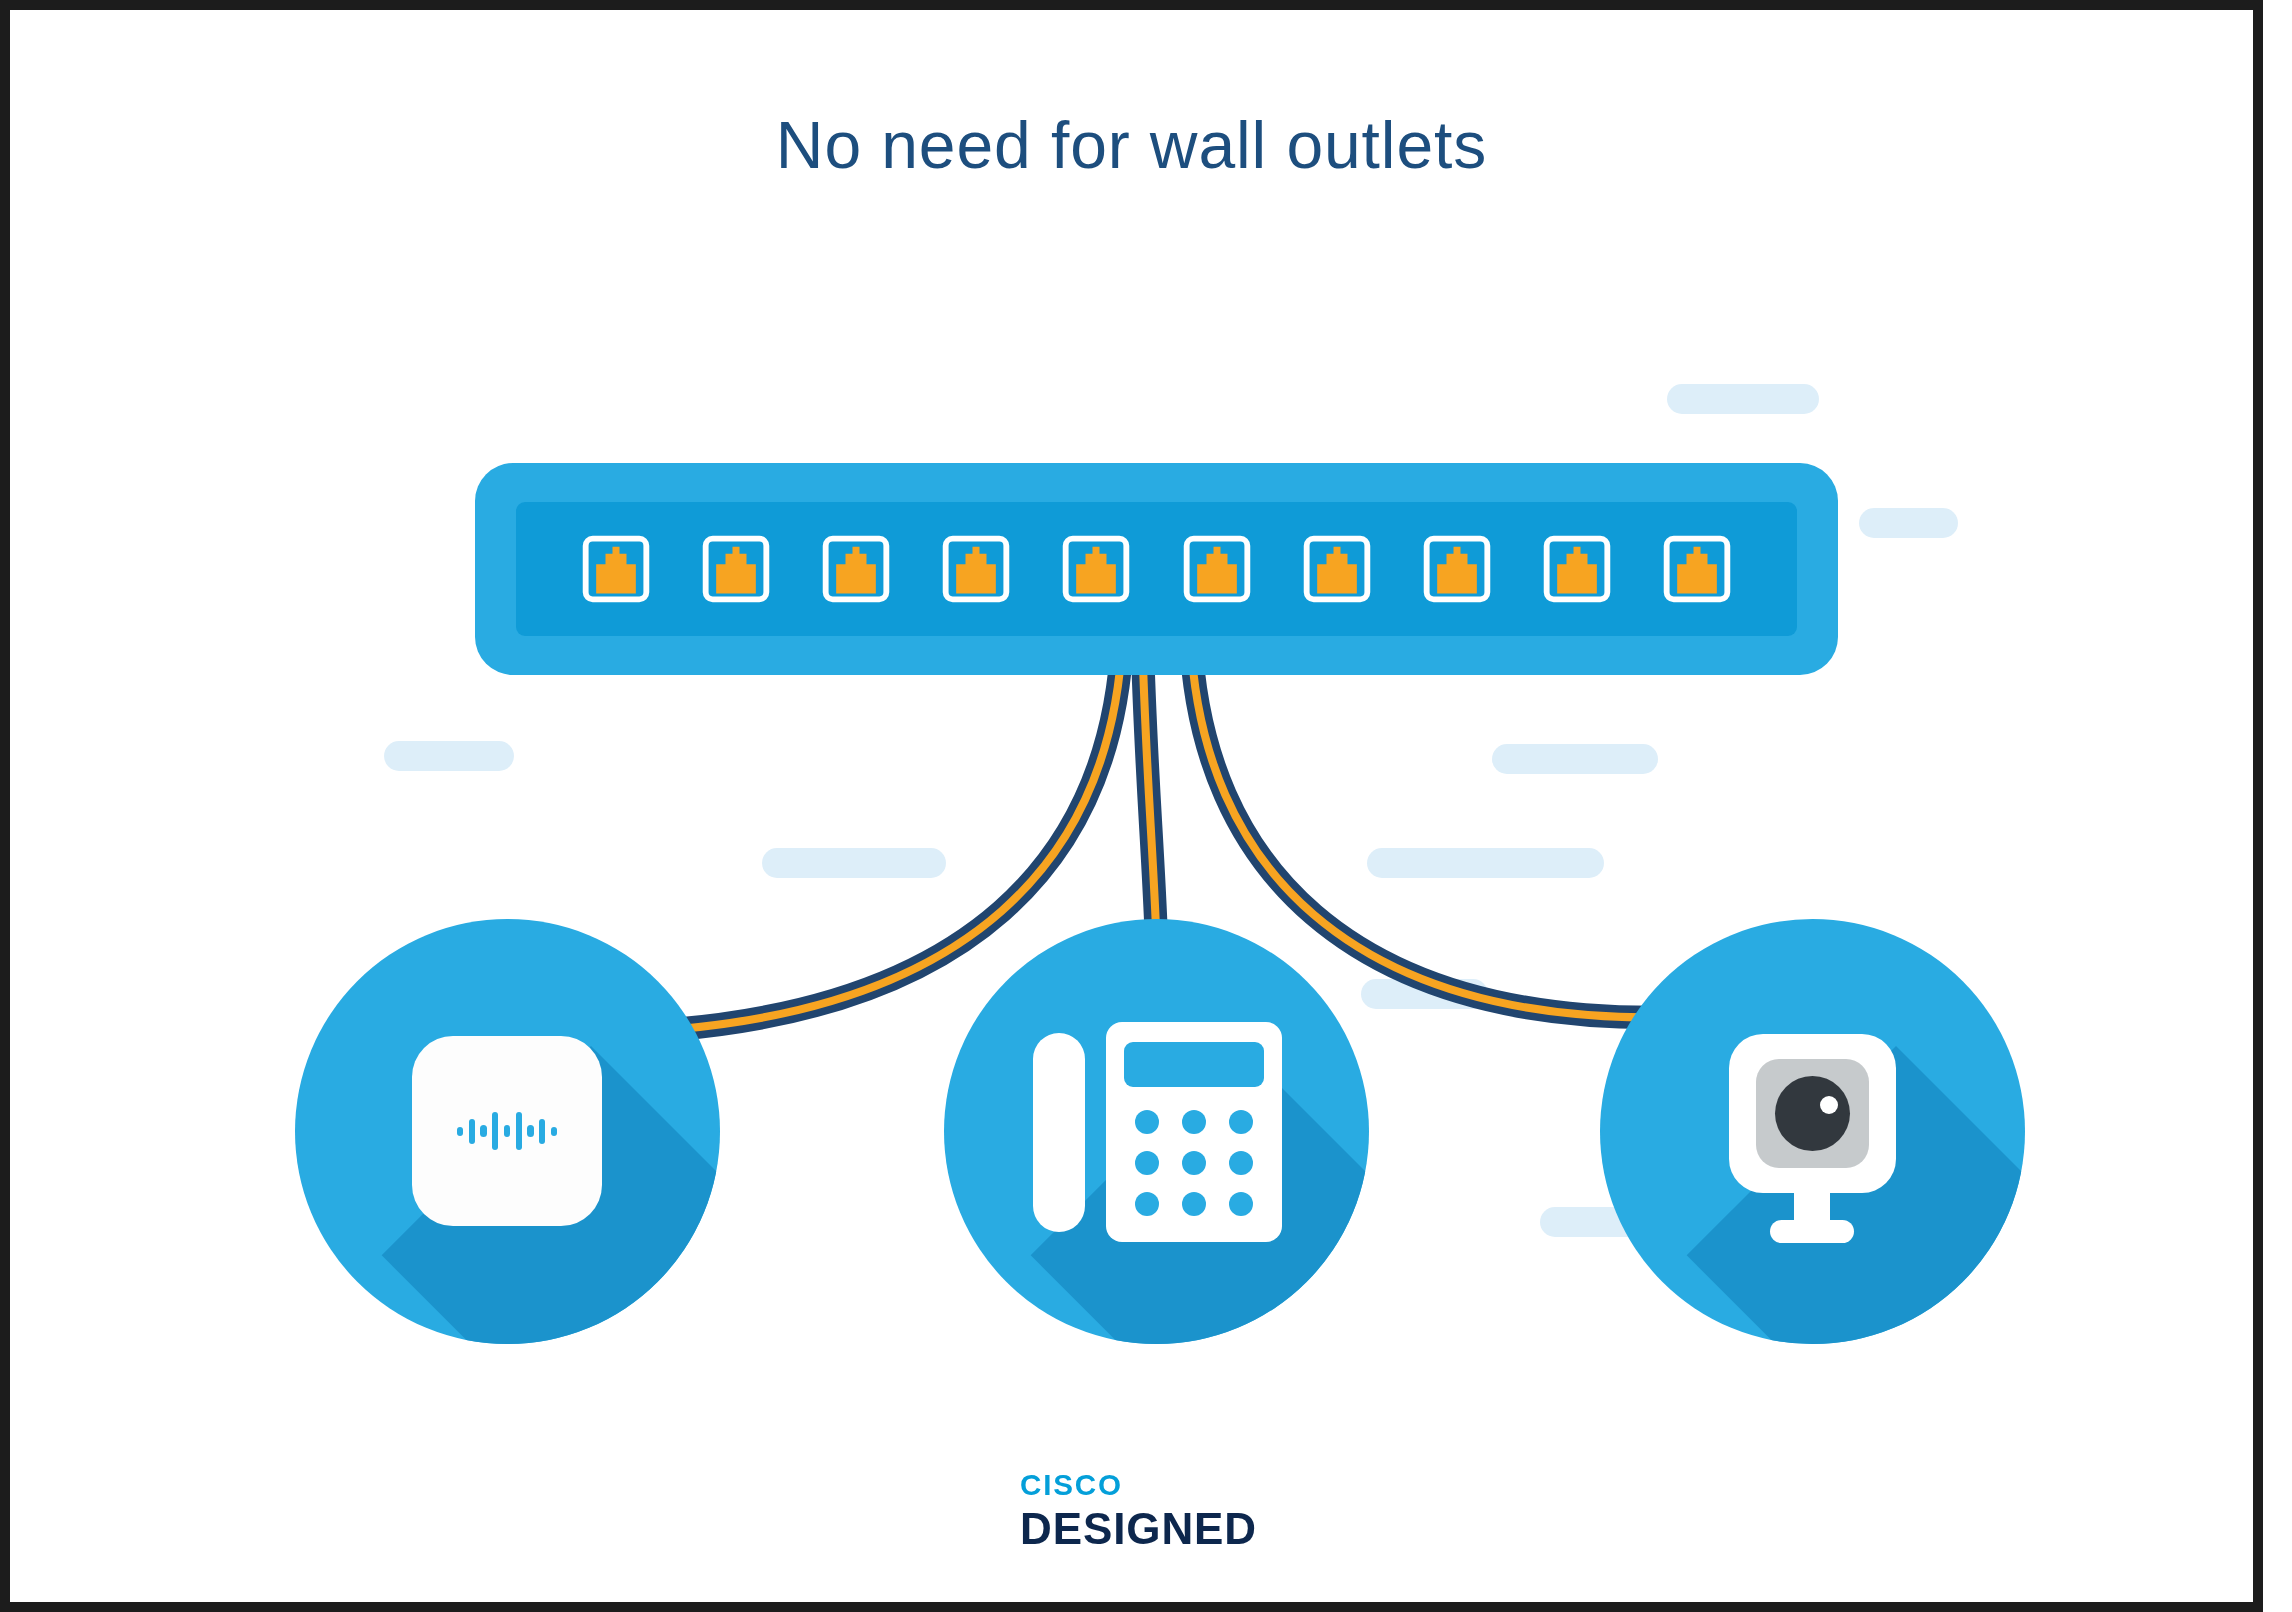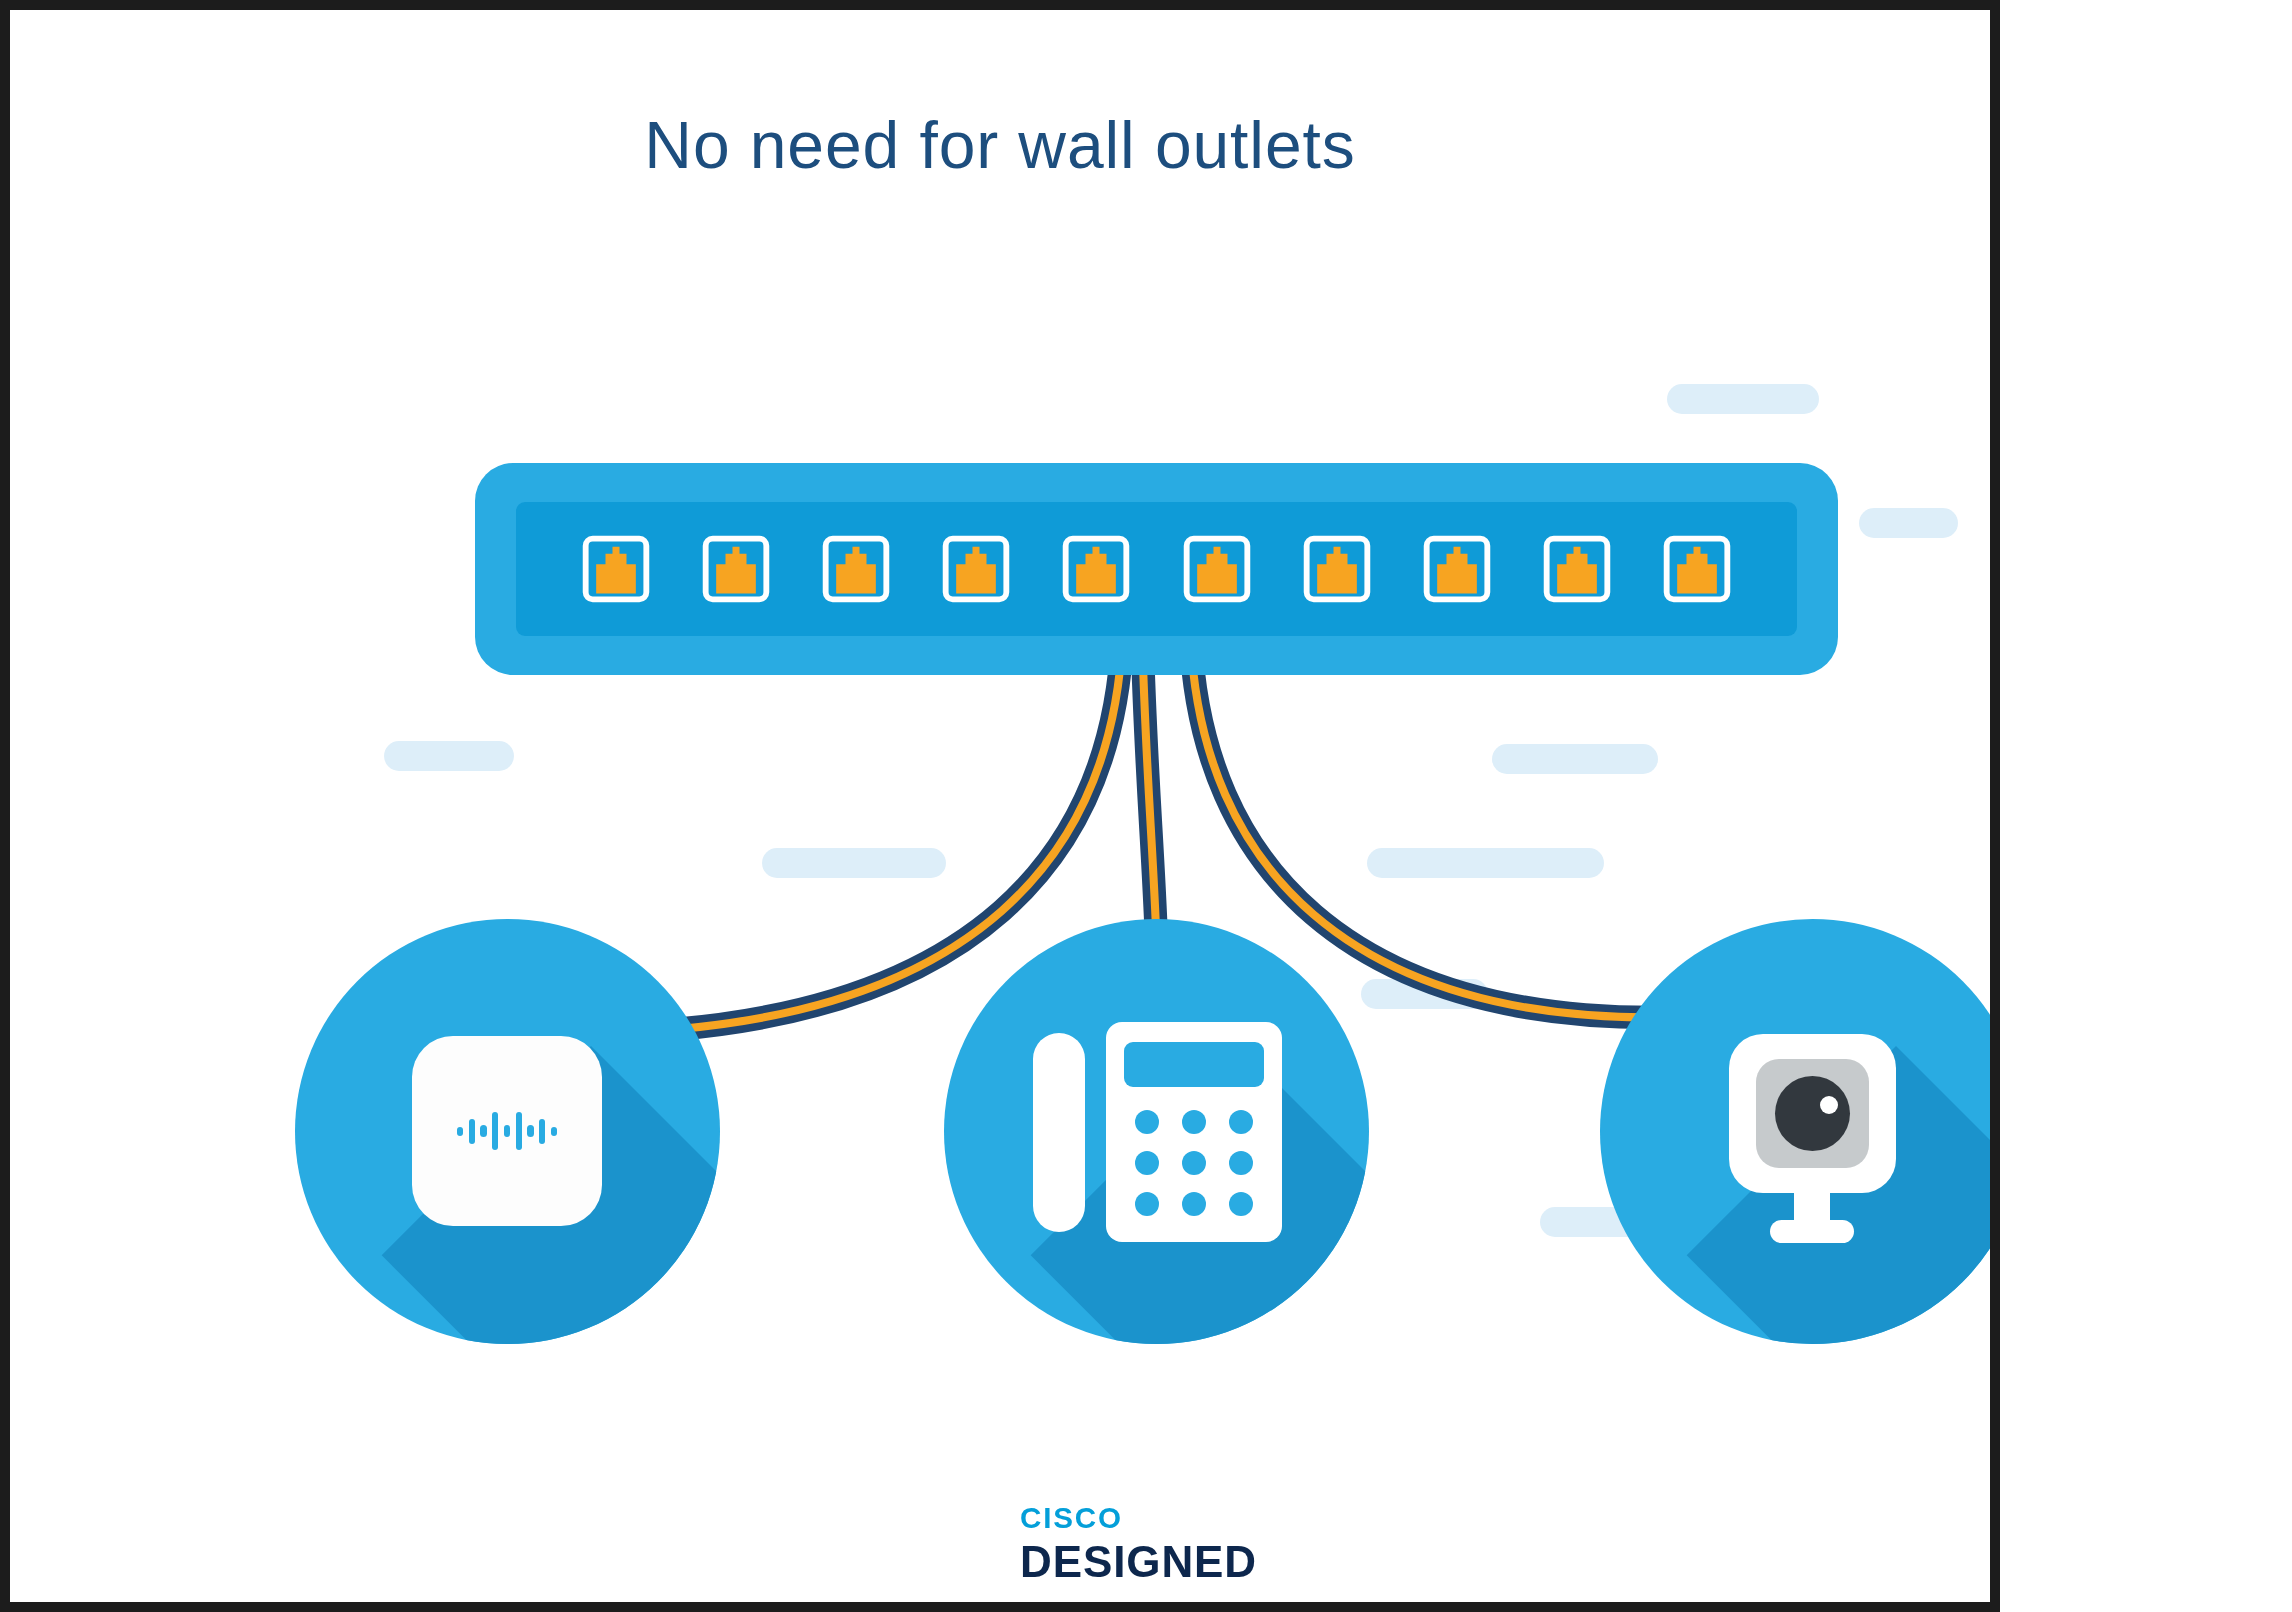--- a/index.html
+++ b/index.html
@@ -1,20 +1,20 @@
 <!DOCTYPE html>
 <html style="--title-blue: #1d4e7e; --body-gray: #58585a; --sky-blue: #29abe2; --switch-inner-blue: #0f9bd7; --circle-shadow-blue: #1b93cc; --port-orange: #f7a421; --cable-navy: #21456f; --pill-blue: #ddeef9; --cisco-blue: #049fd9; --cisco-navy: #0d274d;font-size:14.3px"><head>
 <meta charset="utf-8">
 <style>
   html, body { margin: 0; padding: 0; background: #ffffff; }
   * { box-sizing: border-box; }
 
   #canvas {
     position: relative;
-    width: 2000px;
+    width: 2263px;
     height: 1612px;
     background: #ffffff;
     border: 10.7px solid #1c1c1c;
     overflow: hidden;
     font-family: "Liberation Sans", sans-serif;
   }
 
   
   .title {
     position: absolute;
@@ -211,21 +211,20 @@
   .brand {
     position: absolute;
     left: 1010px; top: 1458px;
     z-index: 6;
   }
   .brand-top {
     font-size: 29.6px;
     font-weight: 700;
     letter-spacing: 1.8px;
     color: var(--cisco-blue, #049fd9);
-    margin-top: 33px;
   }
   .brand-bottom {
     font-size: 44px;
     font-weight: 700;
     letter-spacing: 0.9px;
     color: var(--cisco-navy, #0d274d);
     margin-top: 1.8px;
   }
 </style>
 </head>

